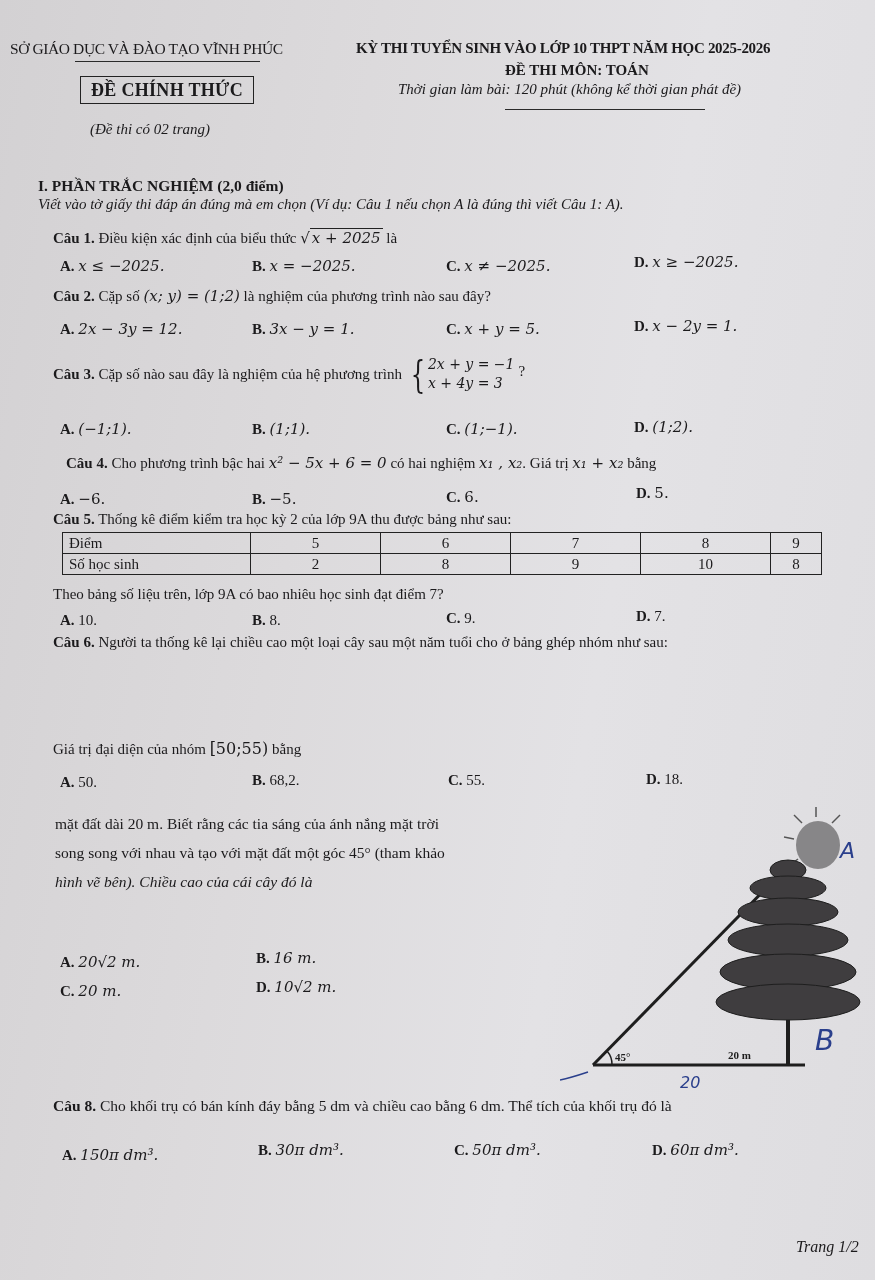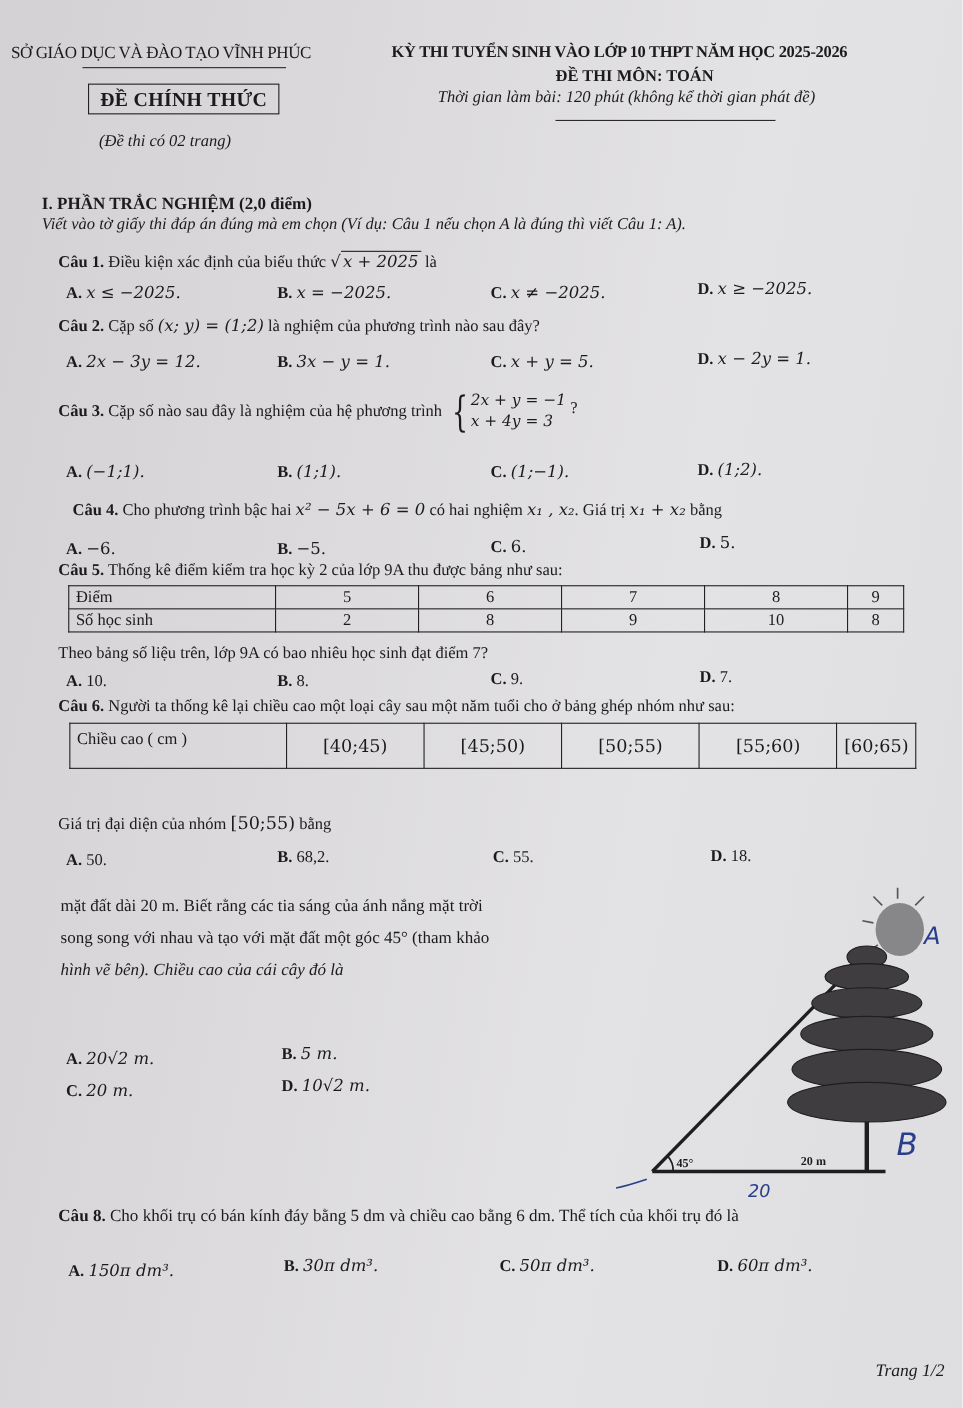--- a/index.html
+++ b/index.html
@@ -136,47 +136,39 @@
 <div class="abs opt" style="left:252px; top:612px;"><span class="b">B.</span> <span>8.</span></div>
 <div class="abs opt" style="left:446px; top:610px;"><span class="b">C.</span> <span>9.</span></div>
 <div class="abs opt" style="left:636px; top:608px;"><span class="b">D.</span> <span>7.</span></div>
 
 <div class="abs q" style="left:53px; top:634px;">
   <span class="b">Câu 6.</span>
   <span>Người ta thống kê lại chiều cao một loại cây sau một năm tuổi cho ở bảng ghép nhóm như sau:</span>
 </div>
 <table class="grid" style="left:63px; top:657px; width:770px;">
   <tbody>
-      <tr style="height:41px;">
-    <td style="width:200px; vertical-align:top; padding-top:6px;">Chiều cao ( cm )</td>
-    <td class="c mr" style="width:118px; font-size:16px;">[40;45)</td>
-    <td class="c mr" style="width:118px; font-size:16px;">[45;50)</td>
-    <td class="c mr" style="width:118px; font-size:16px;">[50;55)</td>
-    <td class="c mr" style="width:118px; font-size:16px;">[55;60)</td>
-    <td class="c mr" style="font-size:16px;">[60;65)</td>
-  </tr>
 </tbody>
   </table>
 <div class="abs q" style="left:53px; top:739px;">
   <span>Giá trị đại diện của nhóm</span>
   <span class="mr" style="font-size:16px;">[50;55)</span>
   <span>bằng</span>
 </div>
 <div class="abs opt" style="left:60px; top:774px;"><span class="b">A.</span> <span>50.</span></div>
 <div class="abs opt" style="left:252px; top:772px;"><span class="b">B.</span> <span>68,2.</span></div>
 <div class="abs opt" style="left:448px; top:772px;"><span class="b">C.</span> <span>55.</span></div>
 <div class="abs opt" style="left:646px; top:771px;"><span class="b">D.</span> <span>18.</span></div>
 
 <div class="abs q" style="left:55px; top:809px; line-height:29px; font-size:15.5px;">
   <div>mặt đất dài 20 m. Biết rằng các tia sáng của ánh nắng mặt trời</div>
   <div>song song với nhau và tạo với mặt đất một góc 45° (tham khảo</div>
   <div class="i">hình vẽ bên). Chiều cao của cái cây đó là</div>
 </div>
 <div class="abs opt" style="left:60px; top:953px;"><span class="b">A.</span> <span class="m">20√2 m.</span></div>
-<div class="abs opt" style="left:256px; top:949px;"><span class="b">B.</span> <span class="m">5 m.</span></div>
+<div class="abs opt" style="left:256px; top:949px;"><span class="b">B.</span> <span class="m">16 m.</span></div>
 <div class="abs opt" style="left:60px; top:982px;"><span class="b">C.</span> <span class="m">20 m.</span></div>
 <div class="abs opt" style="left:256px; top:978px;"><span class="b">D.</span> <span class="m">10√2 m.</span></div>
 
 <div class="abs" style="left:560px; top:800px; width:315px; height:300px;">
   <svg width="315" height="300" viewBox="0 0 315 300">
 
     <g transform="translate(258,45)">
       <ellipse cx="0" cy="0" rx="22" ry="24" fill="#6a686a" opacity="0.75"></ellipse>
       <g stroke="#555" stroke-width="1.5">
         <line x1="-2" y1="-28" x2="-2" y2="-38"></line>

